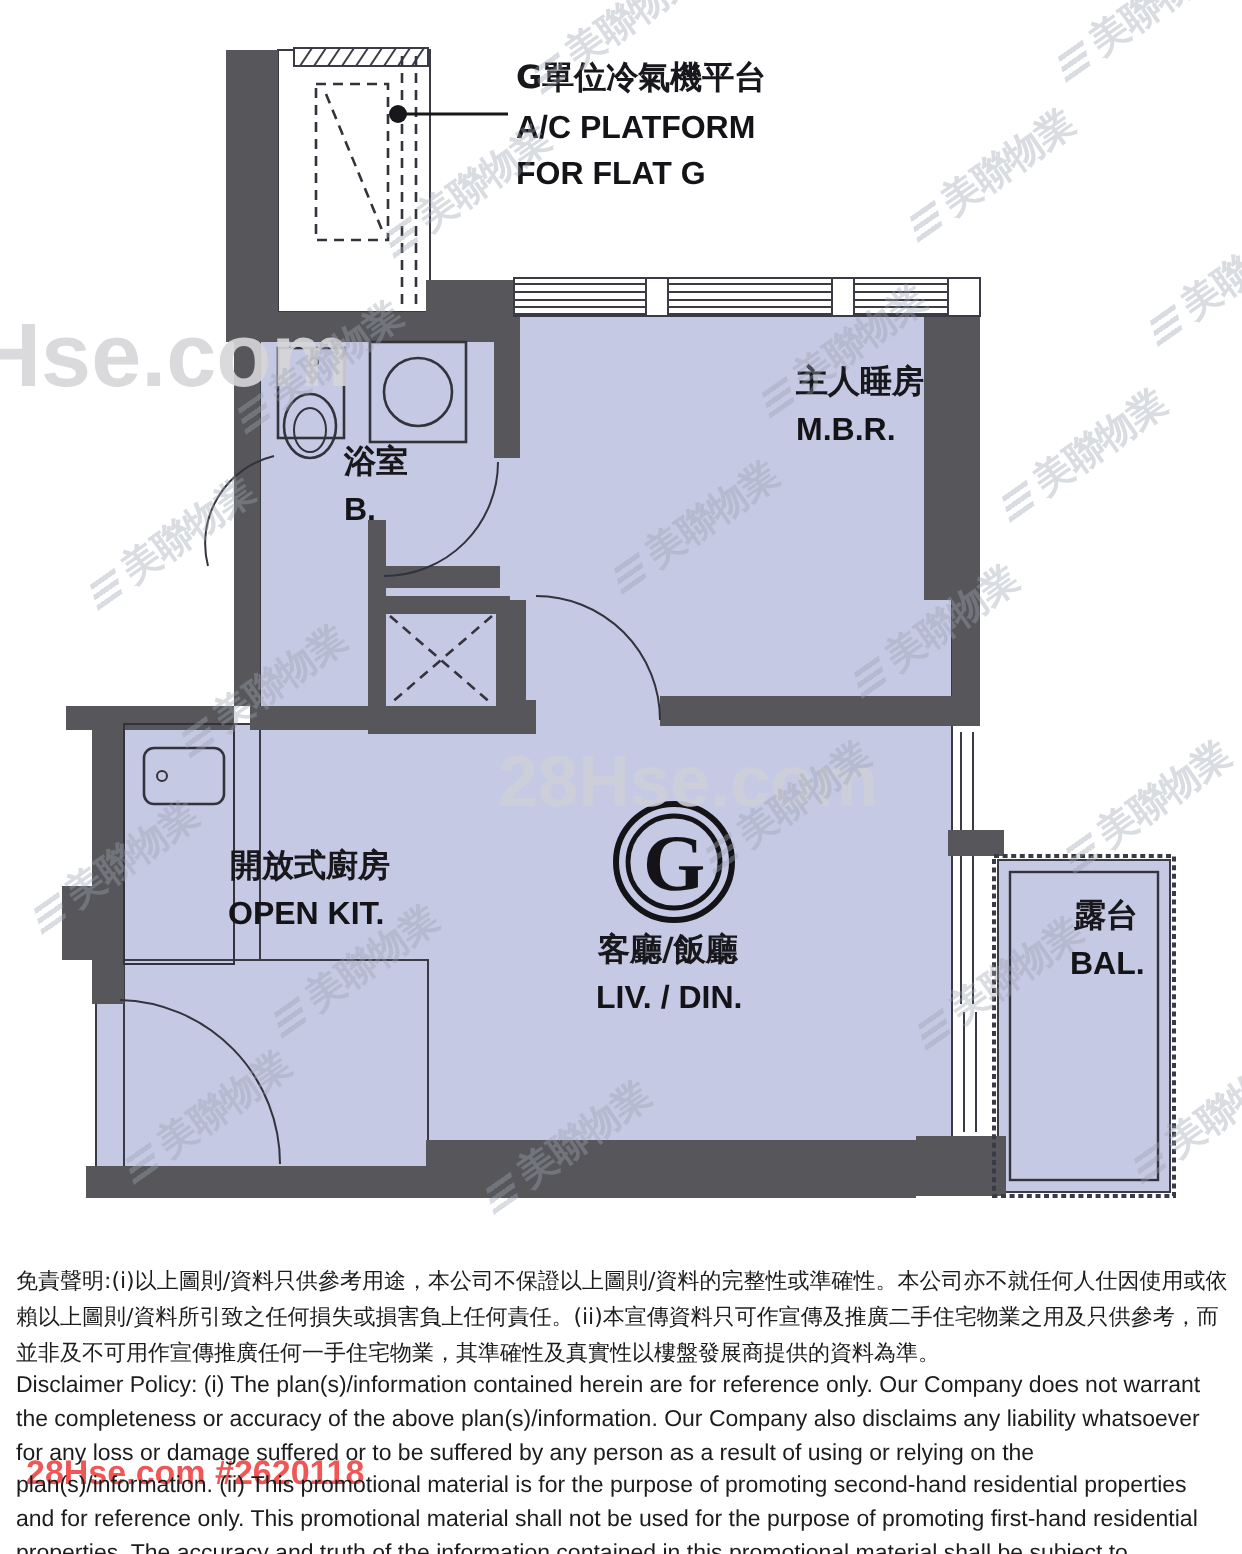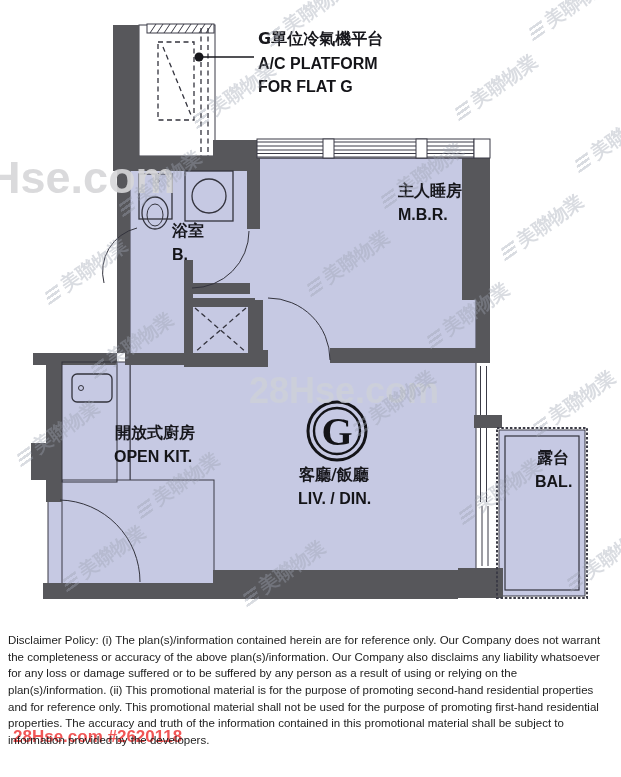--- a/index.html
+++ b/index.html
@@ -251,16 +251,17 @@
   <div class="wm" style="left:526px;top:390px;">
       <span class="bars"></span>
       <span>美聯物業</span>
     </div>
   <div class="wm" style="left:560px;top:545px;">
       <span class="bars"></span>
       <span>美聯物業</span>
     </div>
 
   <div class="disclaimer">
+    <p class="disc-zh">免責聲明:(i)以上圖則/資料只供參考用途，本公司不保證以上圖則/資料的完整性或準確性。本公司亦不就任何人仕因使用或依賴以上圖則/資料所引致之任何損失或損害負上任何責任。(ii)本宣傳資料只可作宣傳及推廣二手住宅物業之用及只供參考，而並非及不可用作宣傳推廣任何一手住宅物業，其準確性及真實性以樓盤發展商提供的資料為準。</p>
     <p class="disc-en">Disclaimer Policy: (i) The plan(s)/information contained herein are for reference only. Our Company does not warrant the completeness or accuracy of the above plan(s)/information. Our Company also disclaims any liability whatsoever for any loss or damage suffered or to be suffered by any person as a result of using or relying on the plan(s)/information. (ii) This promotional material is for the purpose of promoting second-hand residential properties and for reference only. This promotional material shall not be used for the purpose of promoting first-hand residential properties. The accuracy and truth of the information contained in this promotional material shall be subject to information provided by the developers.</p>
   </div>
 
 </div>
 
 </body></html>

